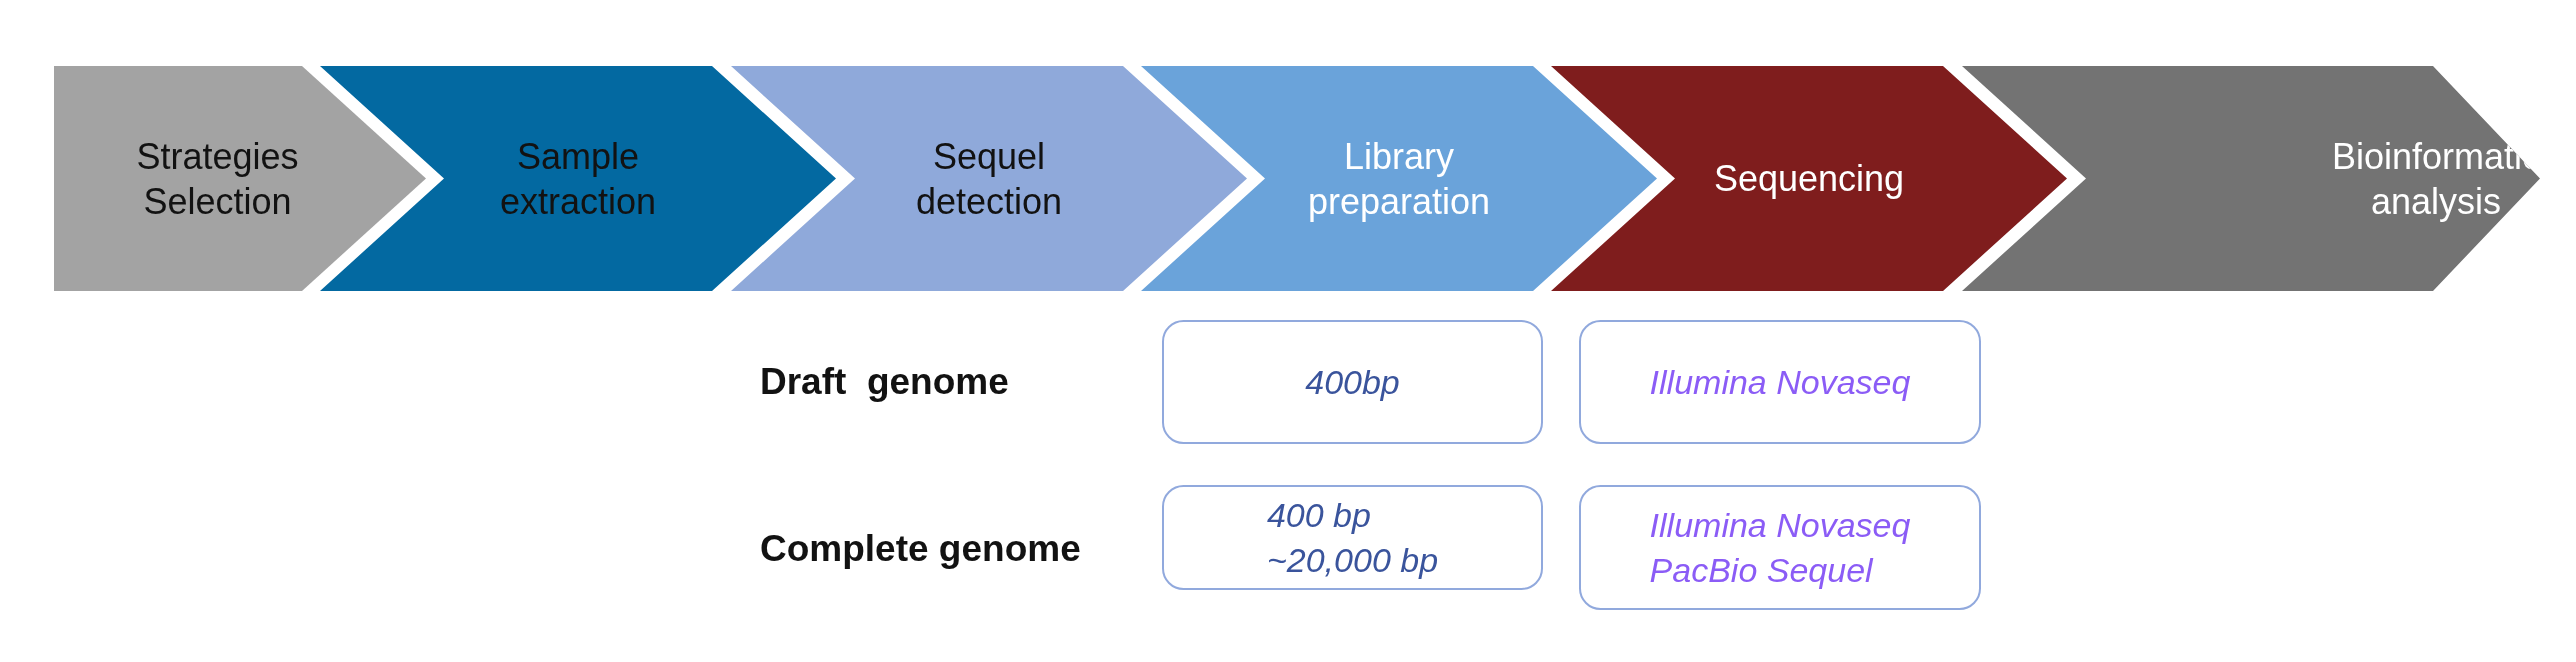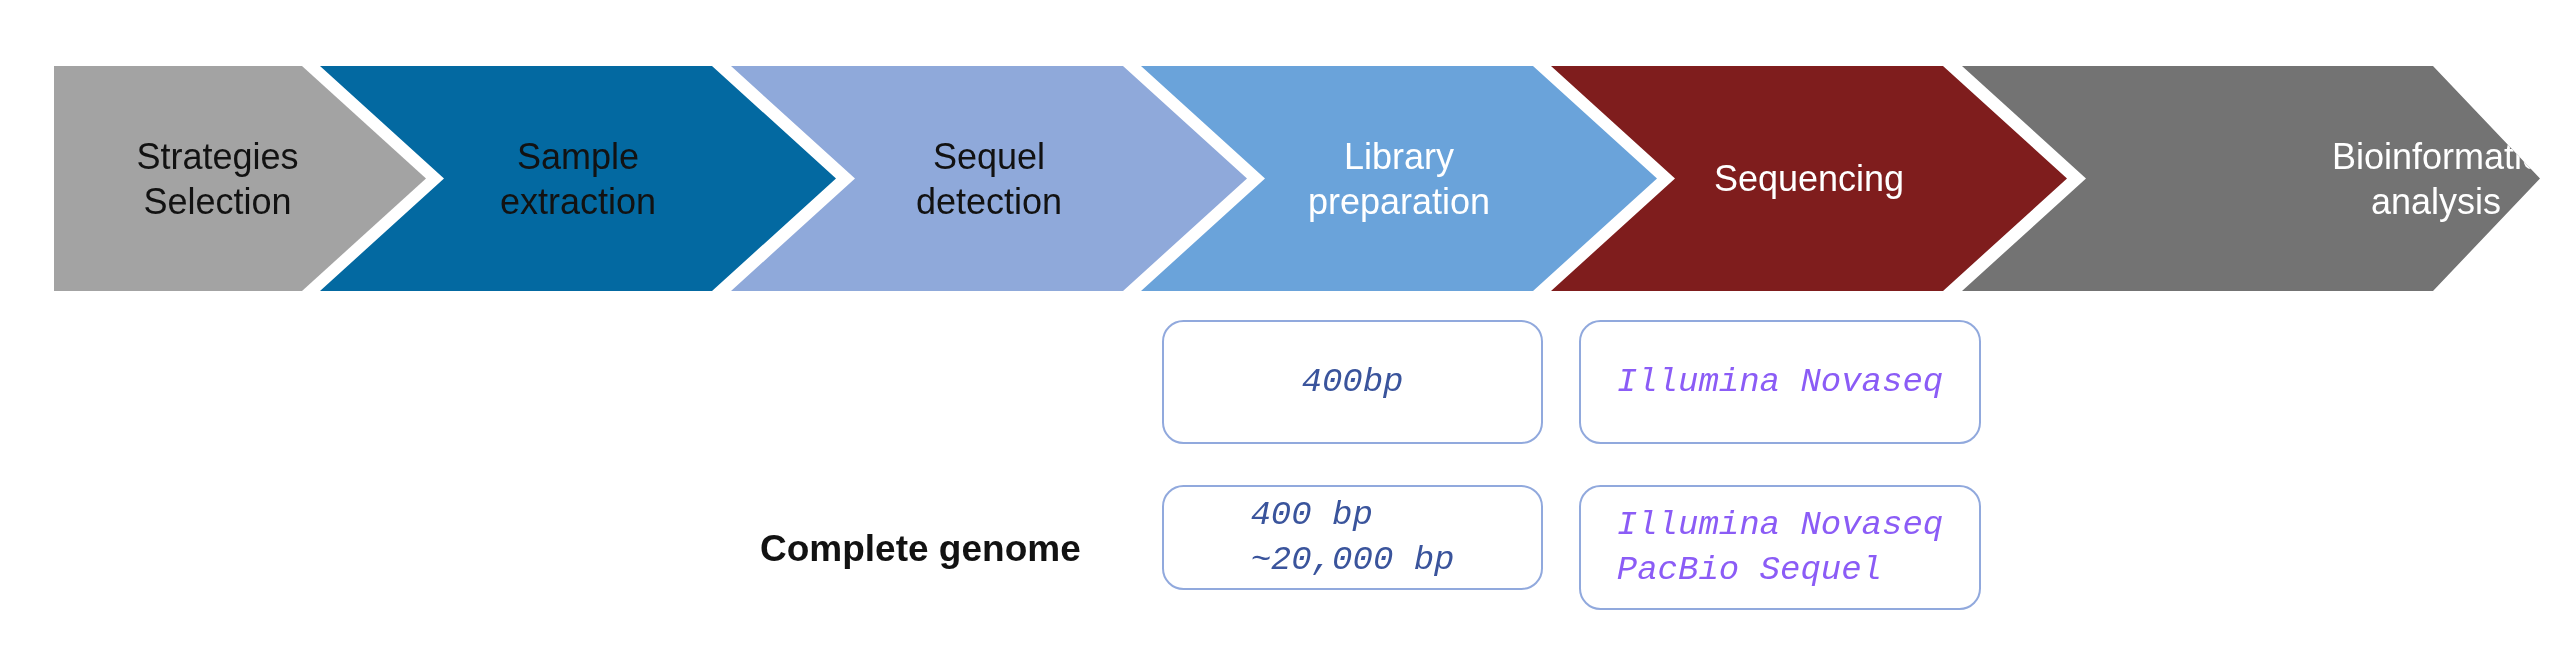--- a/index.html
+++ b/index.html
@@ -51,21 +51,21 @@
   }
   .box-r1c1{left:1162px;top:320px;width:381px;height:124px;}
   .box-r1c2{left:1579px;top:320px;width:402px;height:124px;}
   .box-r2c1{left:1162px;top:485px;width:381px;height:105px;}
   .box-r2c2{left:1579px;top:485px;width:402px;height:125px;}
   .note-text{
     display:inline-block;
     text-align:left;
     white-space:pre-line;
     font-style:italic;
-    font-size:34px;line-height:45px;font-family:Liberation Mono, monospace;
+    font-size:34px;line-height:45px;
   }
   .navy{color:#3a549c;}
   .steel{color:#8b5cf6;}
 </style>
 </head>
 <body>
 
 <div class="canvas">
 
   <div class="chev chev-1">
@@ -85,20 +85,21 @@
 preparation</div>
   </div>
   <div class="chev chev-5">
     <div>Sequencing</div>
   </div>
   <div class="chev chev-6">
     <div>Bioinformatic
 analysis</div>
   </div>
 
+  <div class="row-label row-label-1">Draft  genome</div>
   <div class="note-box box-r1c1">
     <span class="note-text navy">400bp</span>
   </div>
   <div class="note-box box-r1c2">
     <span class="note-text steel">Illumina Novaseq</span>
   </div>
 
   <div class="row-label row-label-2">Complete genome</div>
   <div class="note-box box-r2c1">
     <span class="note-text navy">400 bp

